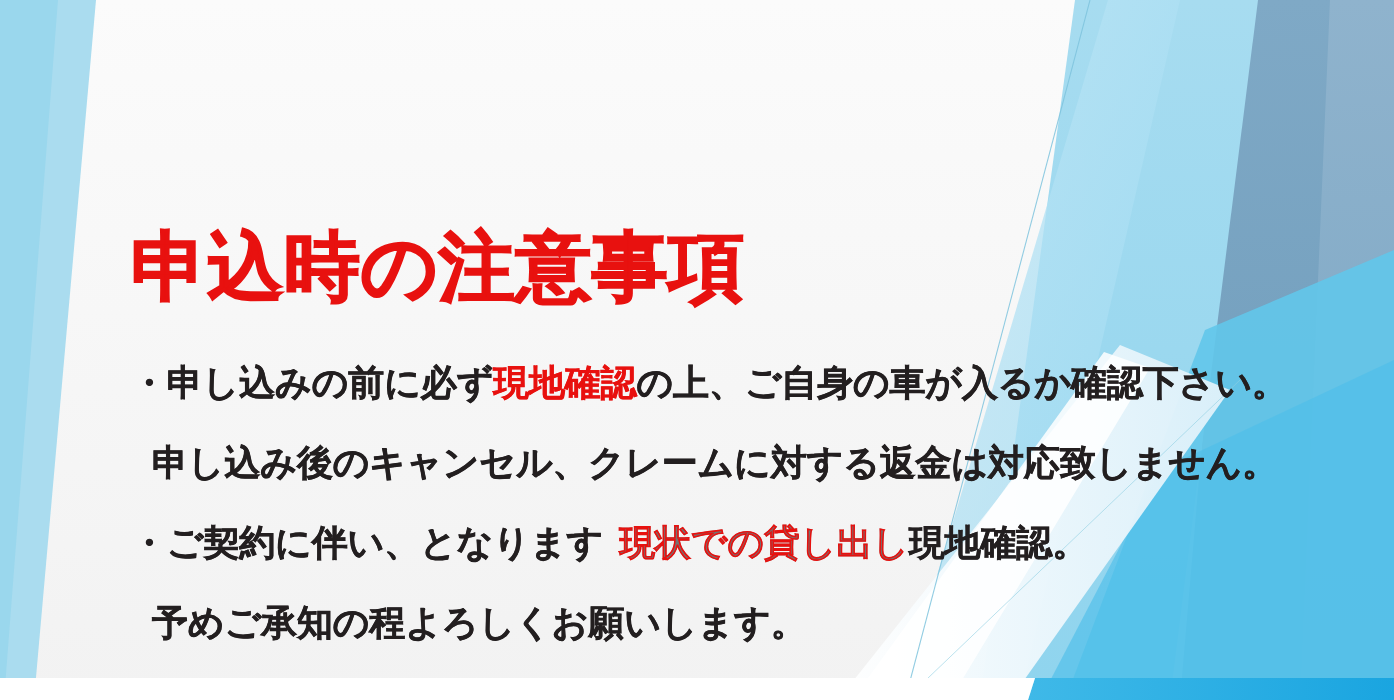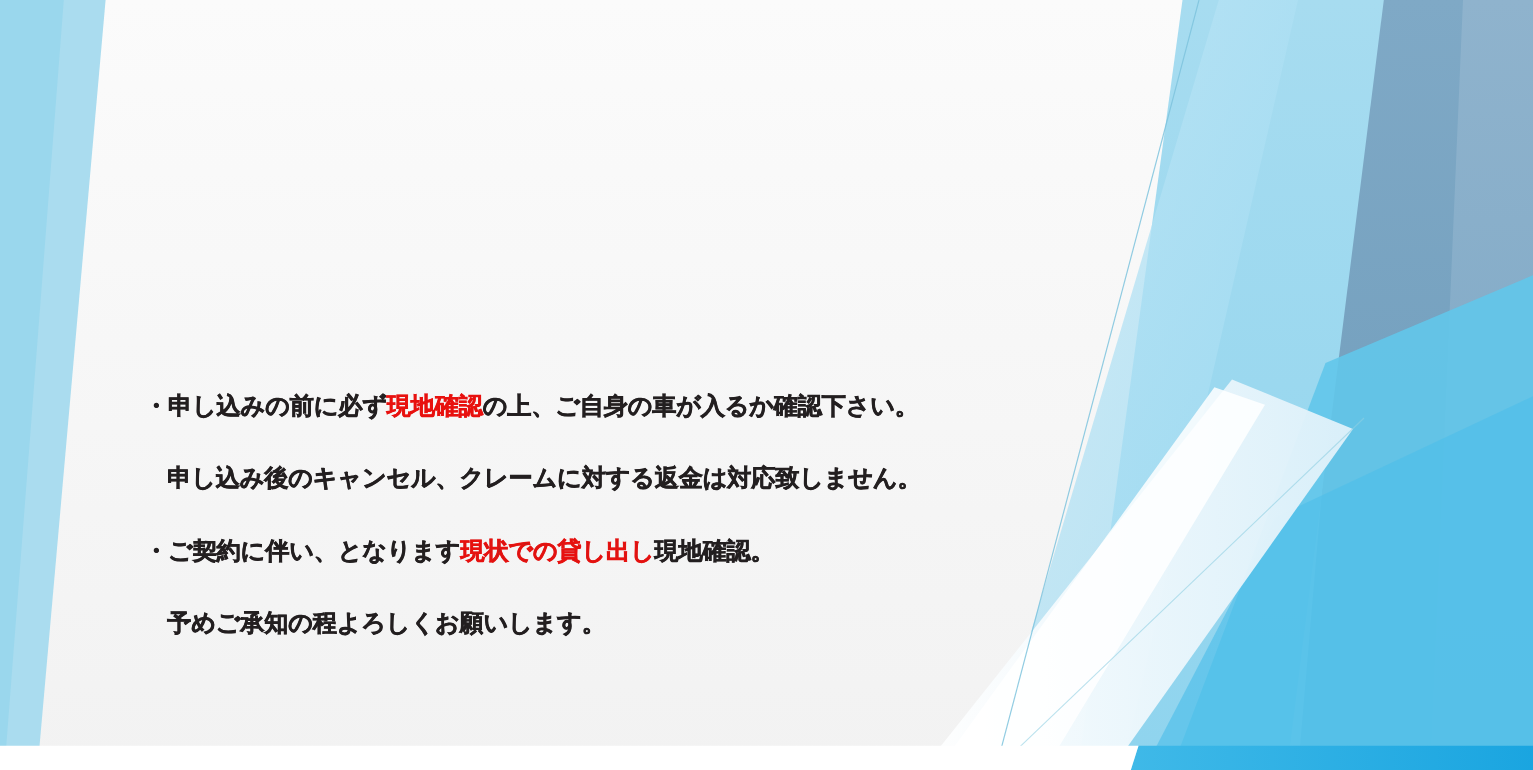--- a/index.html
+++ b/index.html
@@ -39,21 +39,21 @@
   }
 
   
   .body-block {
     position: absolute;
     left: 131px;
     top: 325px;
     width: 1010px;
   }
   .body-line {
-    font-size: 22px;
+    font-size: 36px;
     font-weight: 700;
     line-height: 44px;
     color: #231f20;
     white-space: nowrap;
     letter-spacing: -0.2px;
     -webkit-text-stroke: 0.5px #231f20;
   }
   .body-line.indent {
     padding-left: 21px;
   }
@@ -118,21 +118,22 @@
     <polygon points="1104,352 1150,368 950,700 852,700" fill="#ffffff" opacity="0.85"></polygon>
 
     <line x1="1090" y1="0" x2="905" y2="700" stroke="#7fc4de" stroke-width="1.1" opacity="0.85"></line>
     <line x1="1240" y1="380" x2="905" y2="700" stroke="#8fcfe2" stroke-width="1" opacity="0.6"></line>
 
     <polygon points="1035,678 1394,678 1394,700 1028,700" fill="url(#gradBright)"></polygon>
 
     <polygon points="0,678 1035,678 1028,700 0,700" fill="#ffffff"></polygon>
   </svg>
 
+  <h1 class="title" style="color: rgb(232, 17, 15);">申込時の注意事項</h1>
 
   <div class="body-block">
       <p class="body-line"><span>・</span><span>申し込みの前に必ず</span><span class="em-red" style="color: rgb(232, 17, 15); -webkit-text-stroke: 0.5px rgb(232, 17, 15);">現地確認</span><span>の上、ご自身の車が入るか確認下さい。</span></p>
       <p class="body-line indent"><span>申し込み後のキャンセル、クレームに対する返金は対応致しません。</span></p>
-      <p class="body-line"><span>・</span><span>ご契約に伴い、となります</span><span class="em-red" style="color: #b91c1c; -webkit-text-stroke: 0.5px rgb(232, 17, 15);">現状での貸し出し</span><span>現地確認。</span></p>
+      <p class="body-line"><span>・</span><span>ご契約に伴い、となります</span><span class="em-red" style="color: #737373; margin-left: 16px; -webkit-text-stroke: 0.5px rgb(232, 17, 15);">現状での貸し出し</span><span>現地確認。</span></p>
       <p class="body-line indent"><span>予めご承知の程よろしくお願いします。</span></p>
     </div>
 
 </div>
 
 </body></html>

